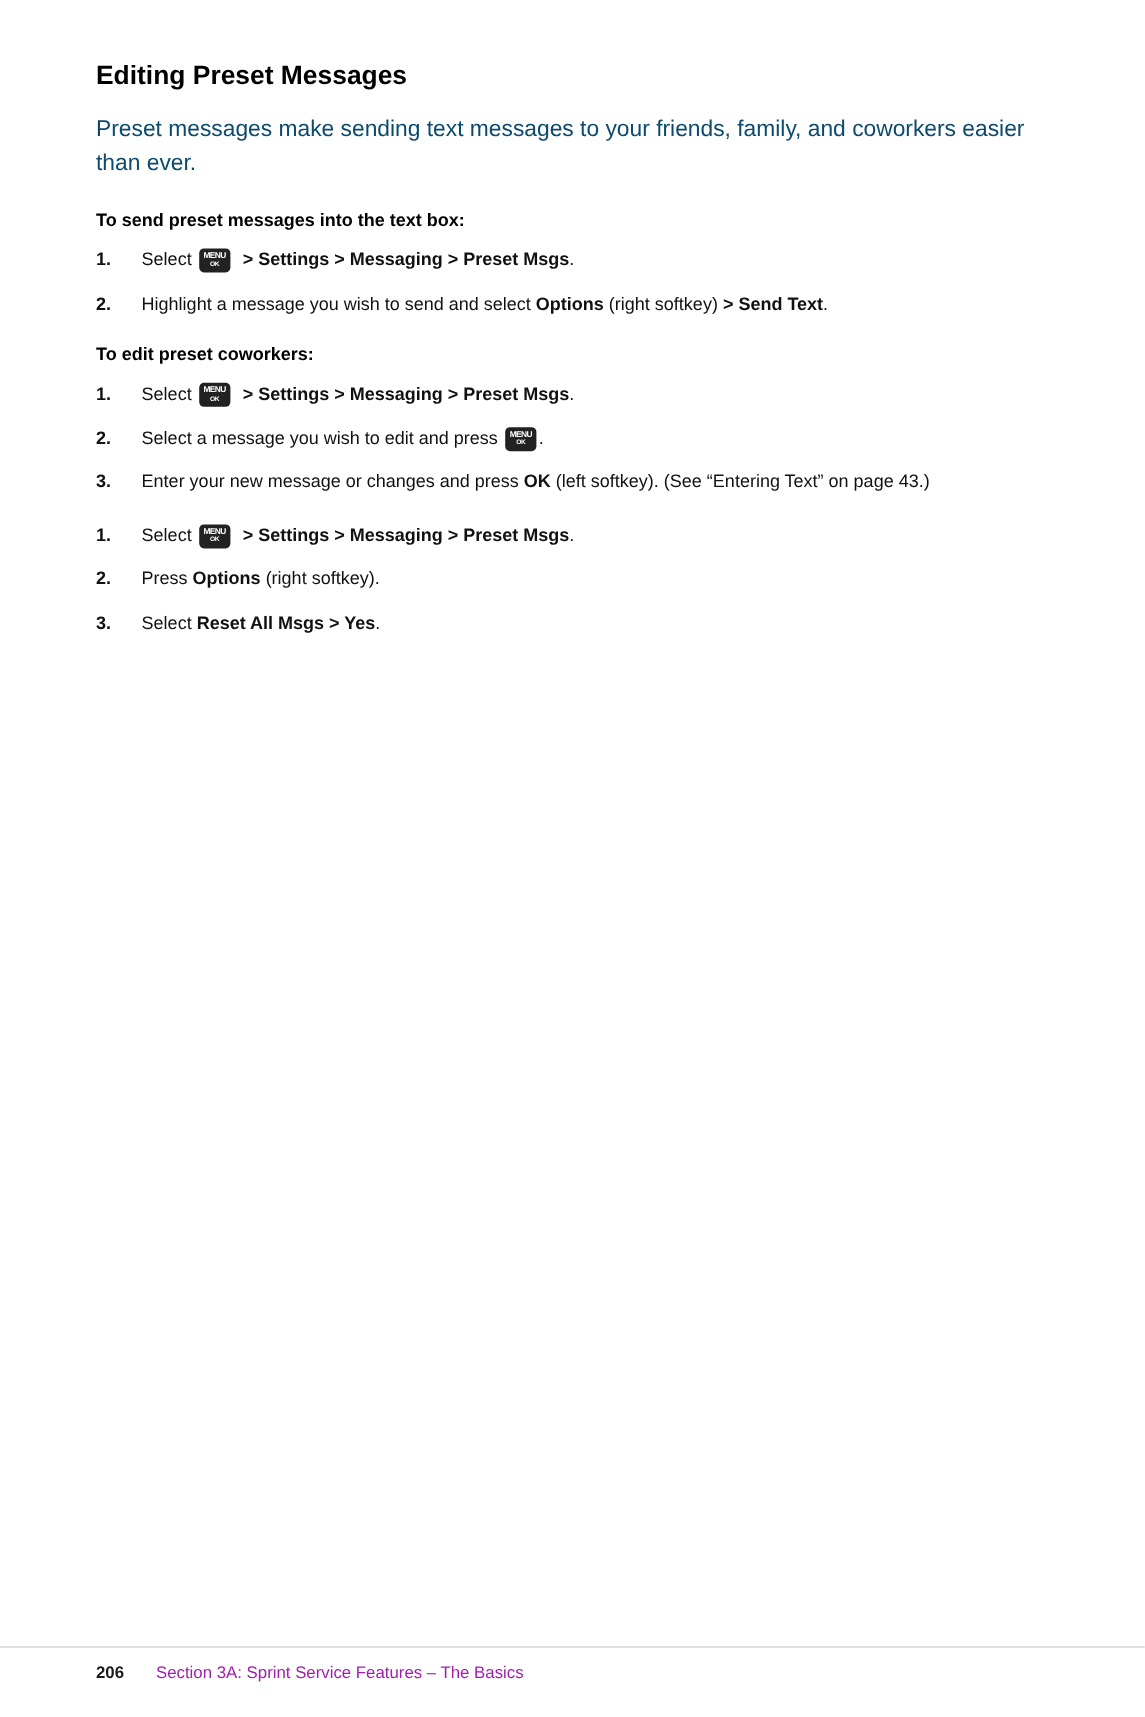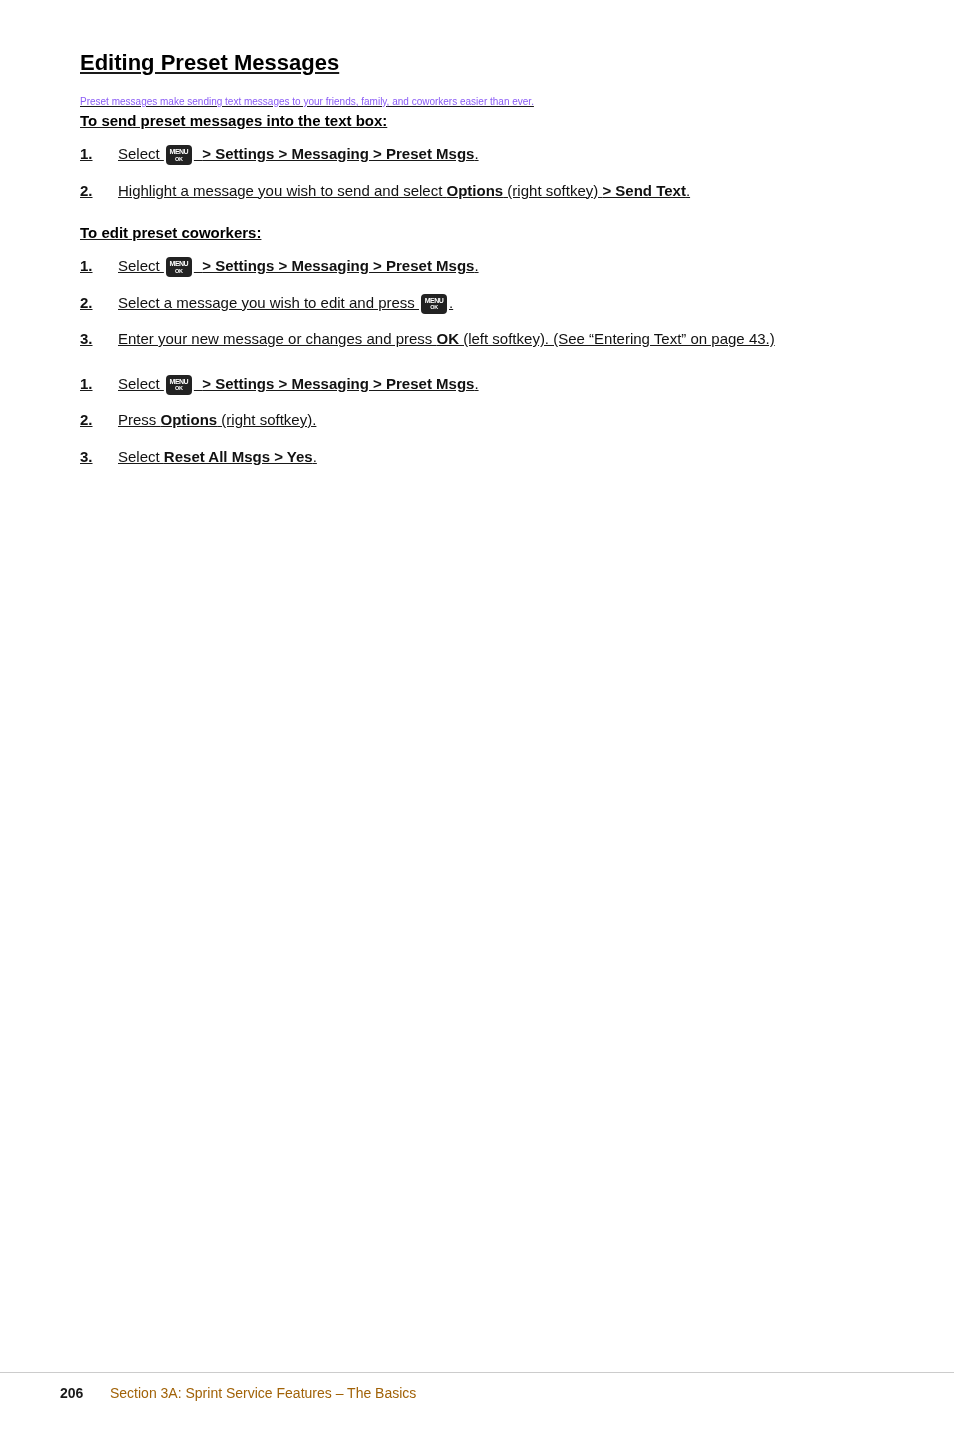--- a/index.html
+++ b/index.html
@@ -14,35 +14,34 @@
       font-size: 15px;
       color: #1a1a1a;
       width: 954px;
       min-height: 1431px;
       position: relative;
     }
 
     .page-container {
       padding: 50px 80px 80px 80px;
       max-width: 954px;
-      text-decoration: underline;
     }
 
     .page-title {
       font-size: 22px;
       font-weight: 900;
       margin-bottom: 18px;
       color: #000;
     }
 
     .intro-text {
-      font-size: 10px;
+      font-size: 19px;
       line-height: 1.5;
-      margin-bottom: 3px;
-      color: #8b5cf6;
+      margin-bottom: 24px;
+      color: #0c4a6e;
     }
 
     .section-heading {
       font-size: 15px;
       font-weight: 700;
       margin-bottom: 14px;
       color: #000000;
     }
 
     .steps-list {
@@ -110,35 +109,35 @@
       line-height: 1.1;
     }
 
     .page-footer {
       position: absolute;
       bottom: 30px;
       left: 0;
       right: 0;
       display: flex;
       align-items: flex-end;
-      padding: 0 60px;
+      padding: 0 80px;
       border-top: 1px solid #ccc;
       padding-top: 12px;
     }
 
     .footer-page-num {
       font-weight: 700;
       font-size: 14px;
       min-width: 50px;
     }
 
     .footer-section-text {
       font-size: 14px;
       font-weight: 400;
-      color: #a16207;
+      color: #a21caf;
     }
   </style>
 </head>
 <body>
 
 <div class="page-container">
 
   <h1 class="page-title">Editing Preset Messages</h1>
 
   <p class="intro-text">Preset messages make sending text messages to your friends, family, and coworkers easier than ever.</p>

